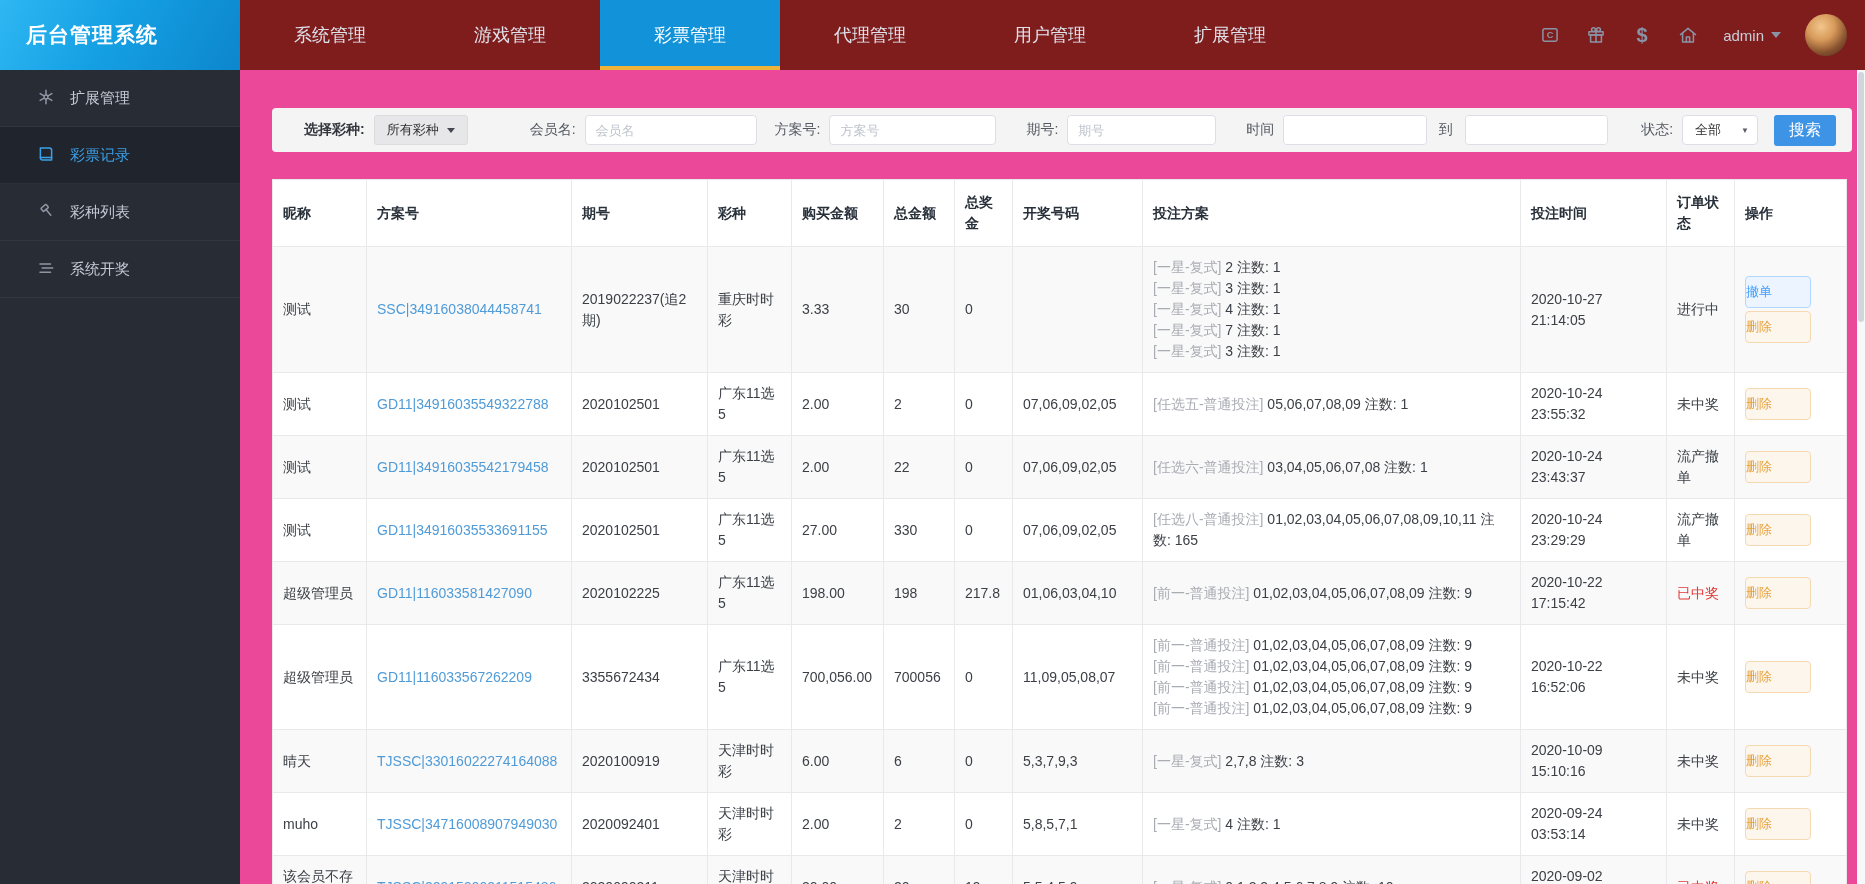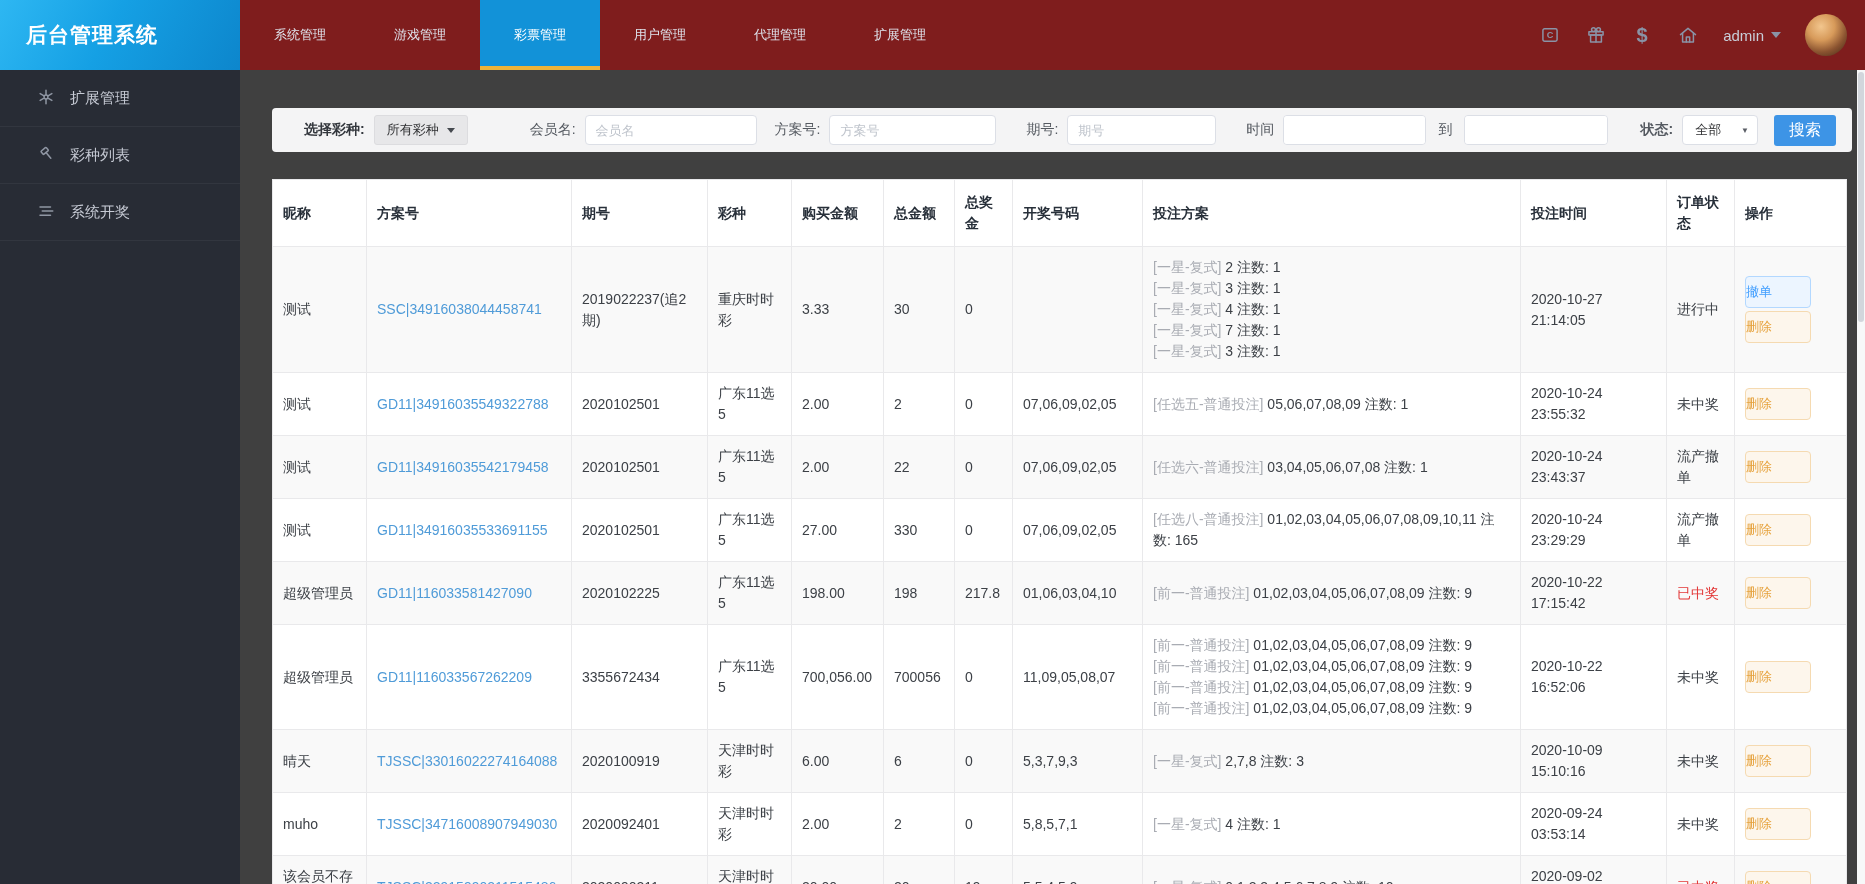--- a/index.html
+++ b/index.html
@@ -6,21 +6,21 @@
   html,body { width:1865px; height:884px; overflow:hidden; background:#fff;
     font-family:"Liberation Sans","DejaVu Sans",sans-serif; }
 
   
   .topbar { position:absolute; left:0; top:0; width:1865px; height:70px;
     background:#7f1d1d; display:flex; align-items:stretch; z-index:5; }
   .logo { width:240px; height:70px; line-height:70px; padding-left:26px;
     color:#fff; font-size:21px; font-weight:700; letter-spacing:1px;
     background:linear-gradient(118deg,#2eb7f2 0%,#15a0e4 45%,#0d86cc 100%); }
   .nav { display:flex; align-items:stretch; }
-  .nav-tab { padding:0 34px; line-height:70px; font-size:13px; color:#dfe3ec;
+  .nav-tab { padding:0 54px; line-height:70px; font-size:18px; color:#dfe3ec;
     cursor:pointer; border-bottom:4px solid transparent; }
   .nav-tab.active { background:#1292d8; color:#fff; border-bottom-color:#eeb338; }
   .topbar-right { margin-left:auto; display:flex; align-items:center; gap:24px;
     padding-right:18px; color:#8a93a6; }
   .tb-icon { width:22px; height:22px; display:inline-flex; align-items:center;
     justify-content:center; cursor:pointer; color:#8a93a6; }
   .tb-icon svg { width:20px; height:20px; stroke:#8a93a6; fill:none;
     stroke-width:1.8; stroke-linecap:round; stroke-linejoin:round; }
   .dollar { font-size:20px; font-weight:700; color:#8a93a6; }
   .admin { display:flex; align-items:center; gap:7px; color:#c8cdd8;
@@ -36,21 +36,21 @@
   .side-item { height:57px; display:flex; align-items:center; gap:15px;
     padding-left:37px; font-size:15px; color:#c6cad4; cursor:pointer;
     border-bottom:1px solid rgba(255,255,255,0.05); }
   .side-item svg { width:18px; height:18px; stroke:#8f96a3; fill:none;
     stroke-width:2; stroke-linecap:round; stroke-linejoin:round; }
   .side-item.active { color:#3aa0e8; background:#20242c; }
   .side-item.active svg { stroke:#3aa0e8; }
 
   
   .main { position:absolute; left:240px; top:70px; right:0; bottom:0;
-    background:#404040; padding:38px 0 0 32px; }
+    background:#ec4899; padding:38px 0 0 32px; }
 
   
   .filter-bar { width:1580px; height:44px; background:#f4f4f5; border-radius:4px;
     display:flex; align-items:center; padding:0 16px 0 32px; font-size:14px;
     color:#555a61; white-space:nowrap; }
   .f-label { margin-right:9px; }
   .f-label.strong { font-weight:700; color:#33373d; }
   .dd-btn { height:30px; padding:0 12px; background:#e7e7e9; border:1px solid #dcdcdf;
     border-radius:3px; font-size:13px; color:#303133; display:inline-flex;
     align-items:center; gap:8px; cursor:pointer; }
@@ -65,21 +65,21 @@
   .date-wrap { width:154px; height:30px; border:1px solid #dcdfe6; border-radius:4px;
     background:#fff; display:inline-flex; overflow:hidden; }
   .date-wrap input { flex:1; border:none; outline:none; padding:0 8px; font-size:13px; }
   .to-label { margin:0 12px; }
   .sel-box { width:80px; height:30px; border:1px solid #dcdfe6; border-radius:4px;
     background:#fff; display:inline-flex; align-items:center; justify-content:space-between;
     padding:0 8px 0 12px; font-size:13px; color:#303133; cursor:pointer; margin-right:16px; }
   .sel-caret { font-size:8px; color:#5a5e66; }
   .search-btn { height:31px; padding:0 15px; background:#3d94e6; color:#fff;
     border:none; border-radius:3px; font-size:16px; cursor:pointer; }
-  .ml-grp { margin-left:62px; } .ml-g2 { margin-left:33px;font-weight:bold; }
+  .ml-grp { margin-left:62px; } .ml-g2 { margin-left:33px; }
 
   
   table { border-collapse:collapse; table-layout:fixed; width:1574px;
     margin-top:27px; background:#fff; }
   th,td { border:1px solid #e9e9eb; padding:10px; font-size:14px;
     text-align:left; vertical-align:middle; line-height:1.5; word-wrap:break-word; }
   th { font-weight:700; color:#28303a; padding:12px 10px; background:#fff; }
   td { color:#3c4046; }
   tr.stripe td { background:#f9f9f9; }
   .cell-link { color:#4f9bd8; cursor:pointer; }
@@ -96,22 +96,22 @@
 </style>
 </head>
 <body>
 
 <div class="topbar">
   <div class="logo">后台管理系统</div>
   <div class="nav">
       <div class="nav-tab">系统管理</div>
       <div class="nav-tab">游戏管理</div>
       <div class="nav-tab active">彩票管理</div>
+      <div class="nav-tab">代理管理</div>
       <div class="nav-tab">用户管理</div>
-      <div class="nav-tab">代理管理</div>
       <div class="nav-tab">扩展管理</div>
     </div>
   <div class="topbar-right">
     <span class="tb-icon">
       <svg viewBox="0 0 24 24">
           <rect x="3.5" y="4.5" width="17" height="15" rx="2"></rect>
           <text x="12" y="16" text-anchor="middle" font-size="11" stroke="none" fill="#8a93a6" font-weight="bold">C</text>
         </svg>
     </span>
     <span class="tb-icon">
@@ -139,20 +139,27 @@
   </div>
 </div>
 
 <div class="sidebar">
     <div class="side-item">
       <span><svg viewBox="0 0 24 24">
           <path d="M12 3v18M4.2 7.5l15.6 9M4.2 16.5l15.6-9"></path>
           <circle cx="12" cy="12" r="2.6" fill="#282c35"></circle>
         </svg></span>
       <span>扩展管理</span>
+    </div>
+    <div class="side-item active">
+      <span><svg viewBox="0 0 24 24">
+          <path d="M4.5 4h12a3 3 0 0 1 3 3v13H7.5a3 3 0 0 1-3-3V4z"></path>
+          <path d="M4.5 16.5h15"></path>
+        </svg></span>
+      <span>彩票记录</span>
     </div>
     <div class="side-item">
       <span><svg viewBox="0 0 24 24">
           <g transform="rotate(-40 12 10)">
             <rect x="7.5" y="4.5" width="9" height="5.5" rx="1"></rect>
             <path d="M12 10v10"></path>
           </g>
         </svg></span>
       <span>彩种列表</span>
     </div>

